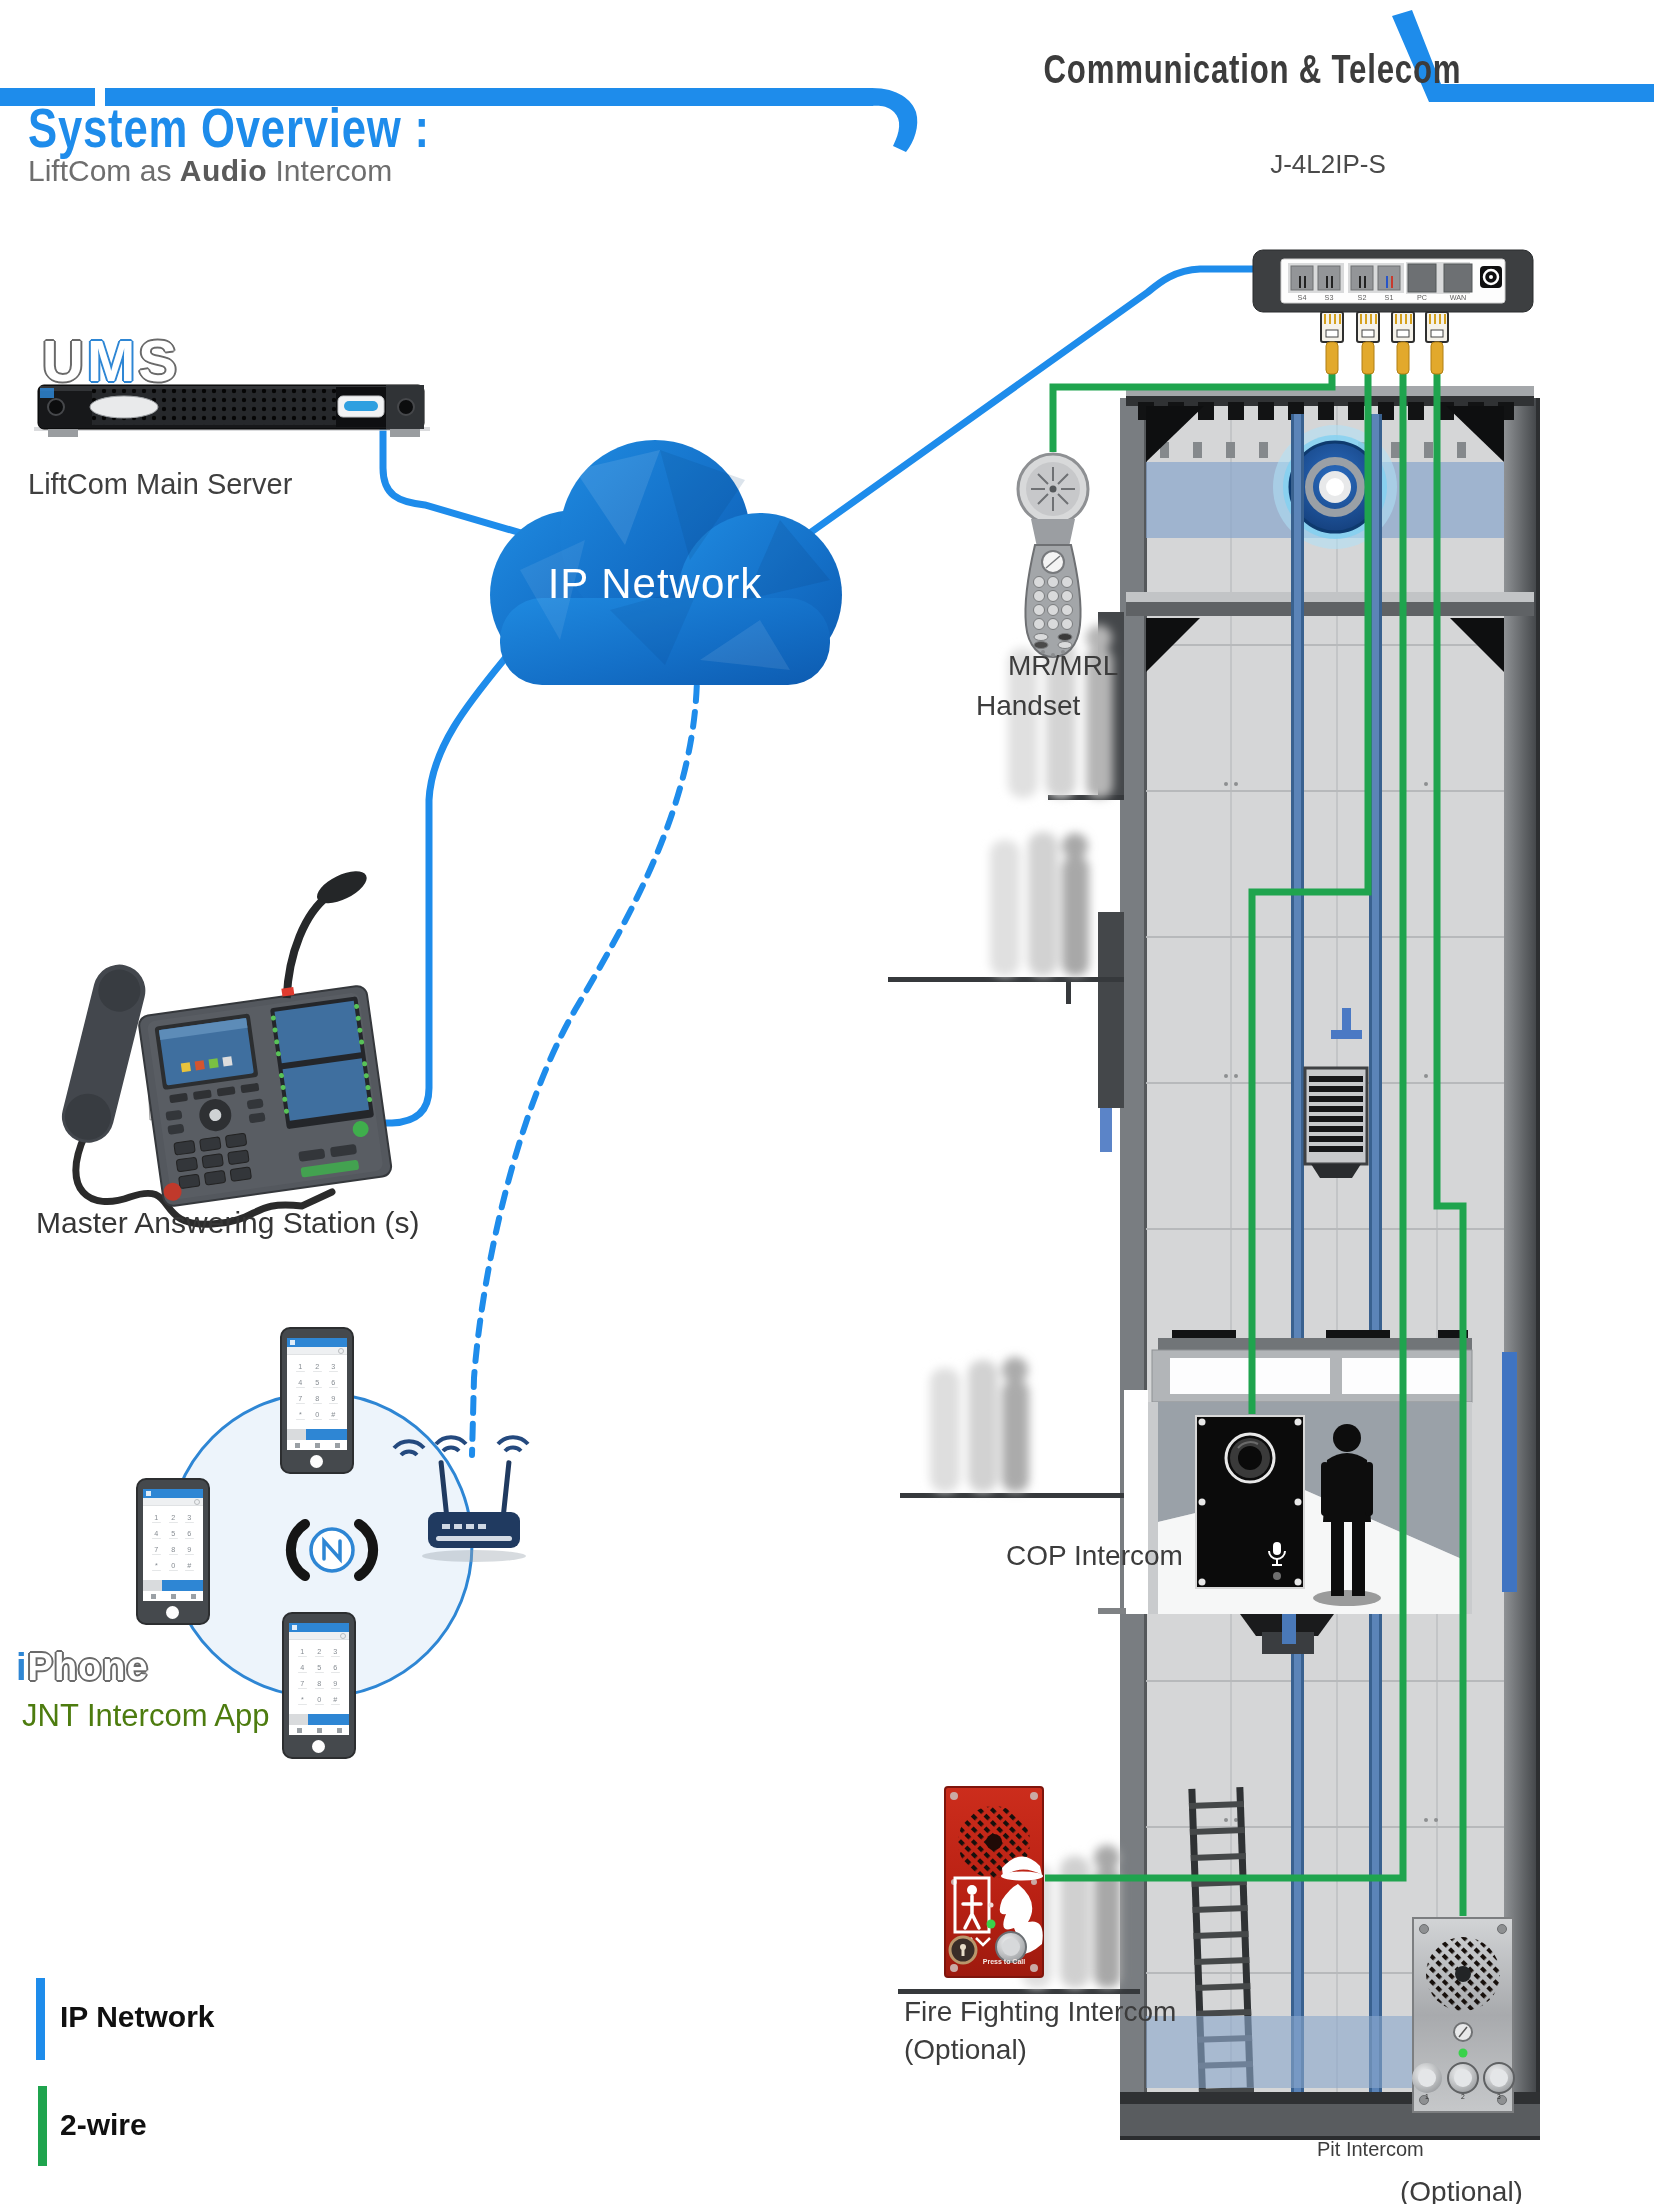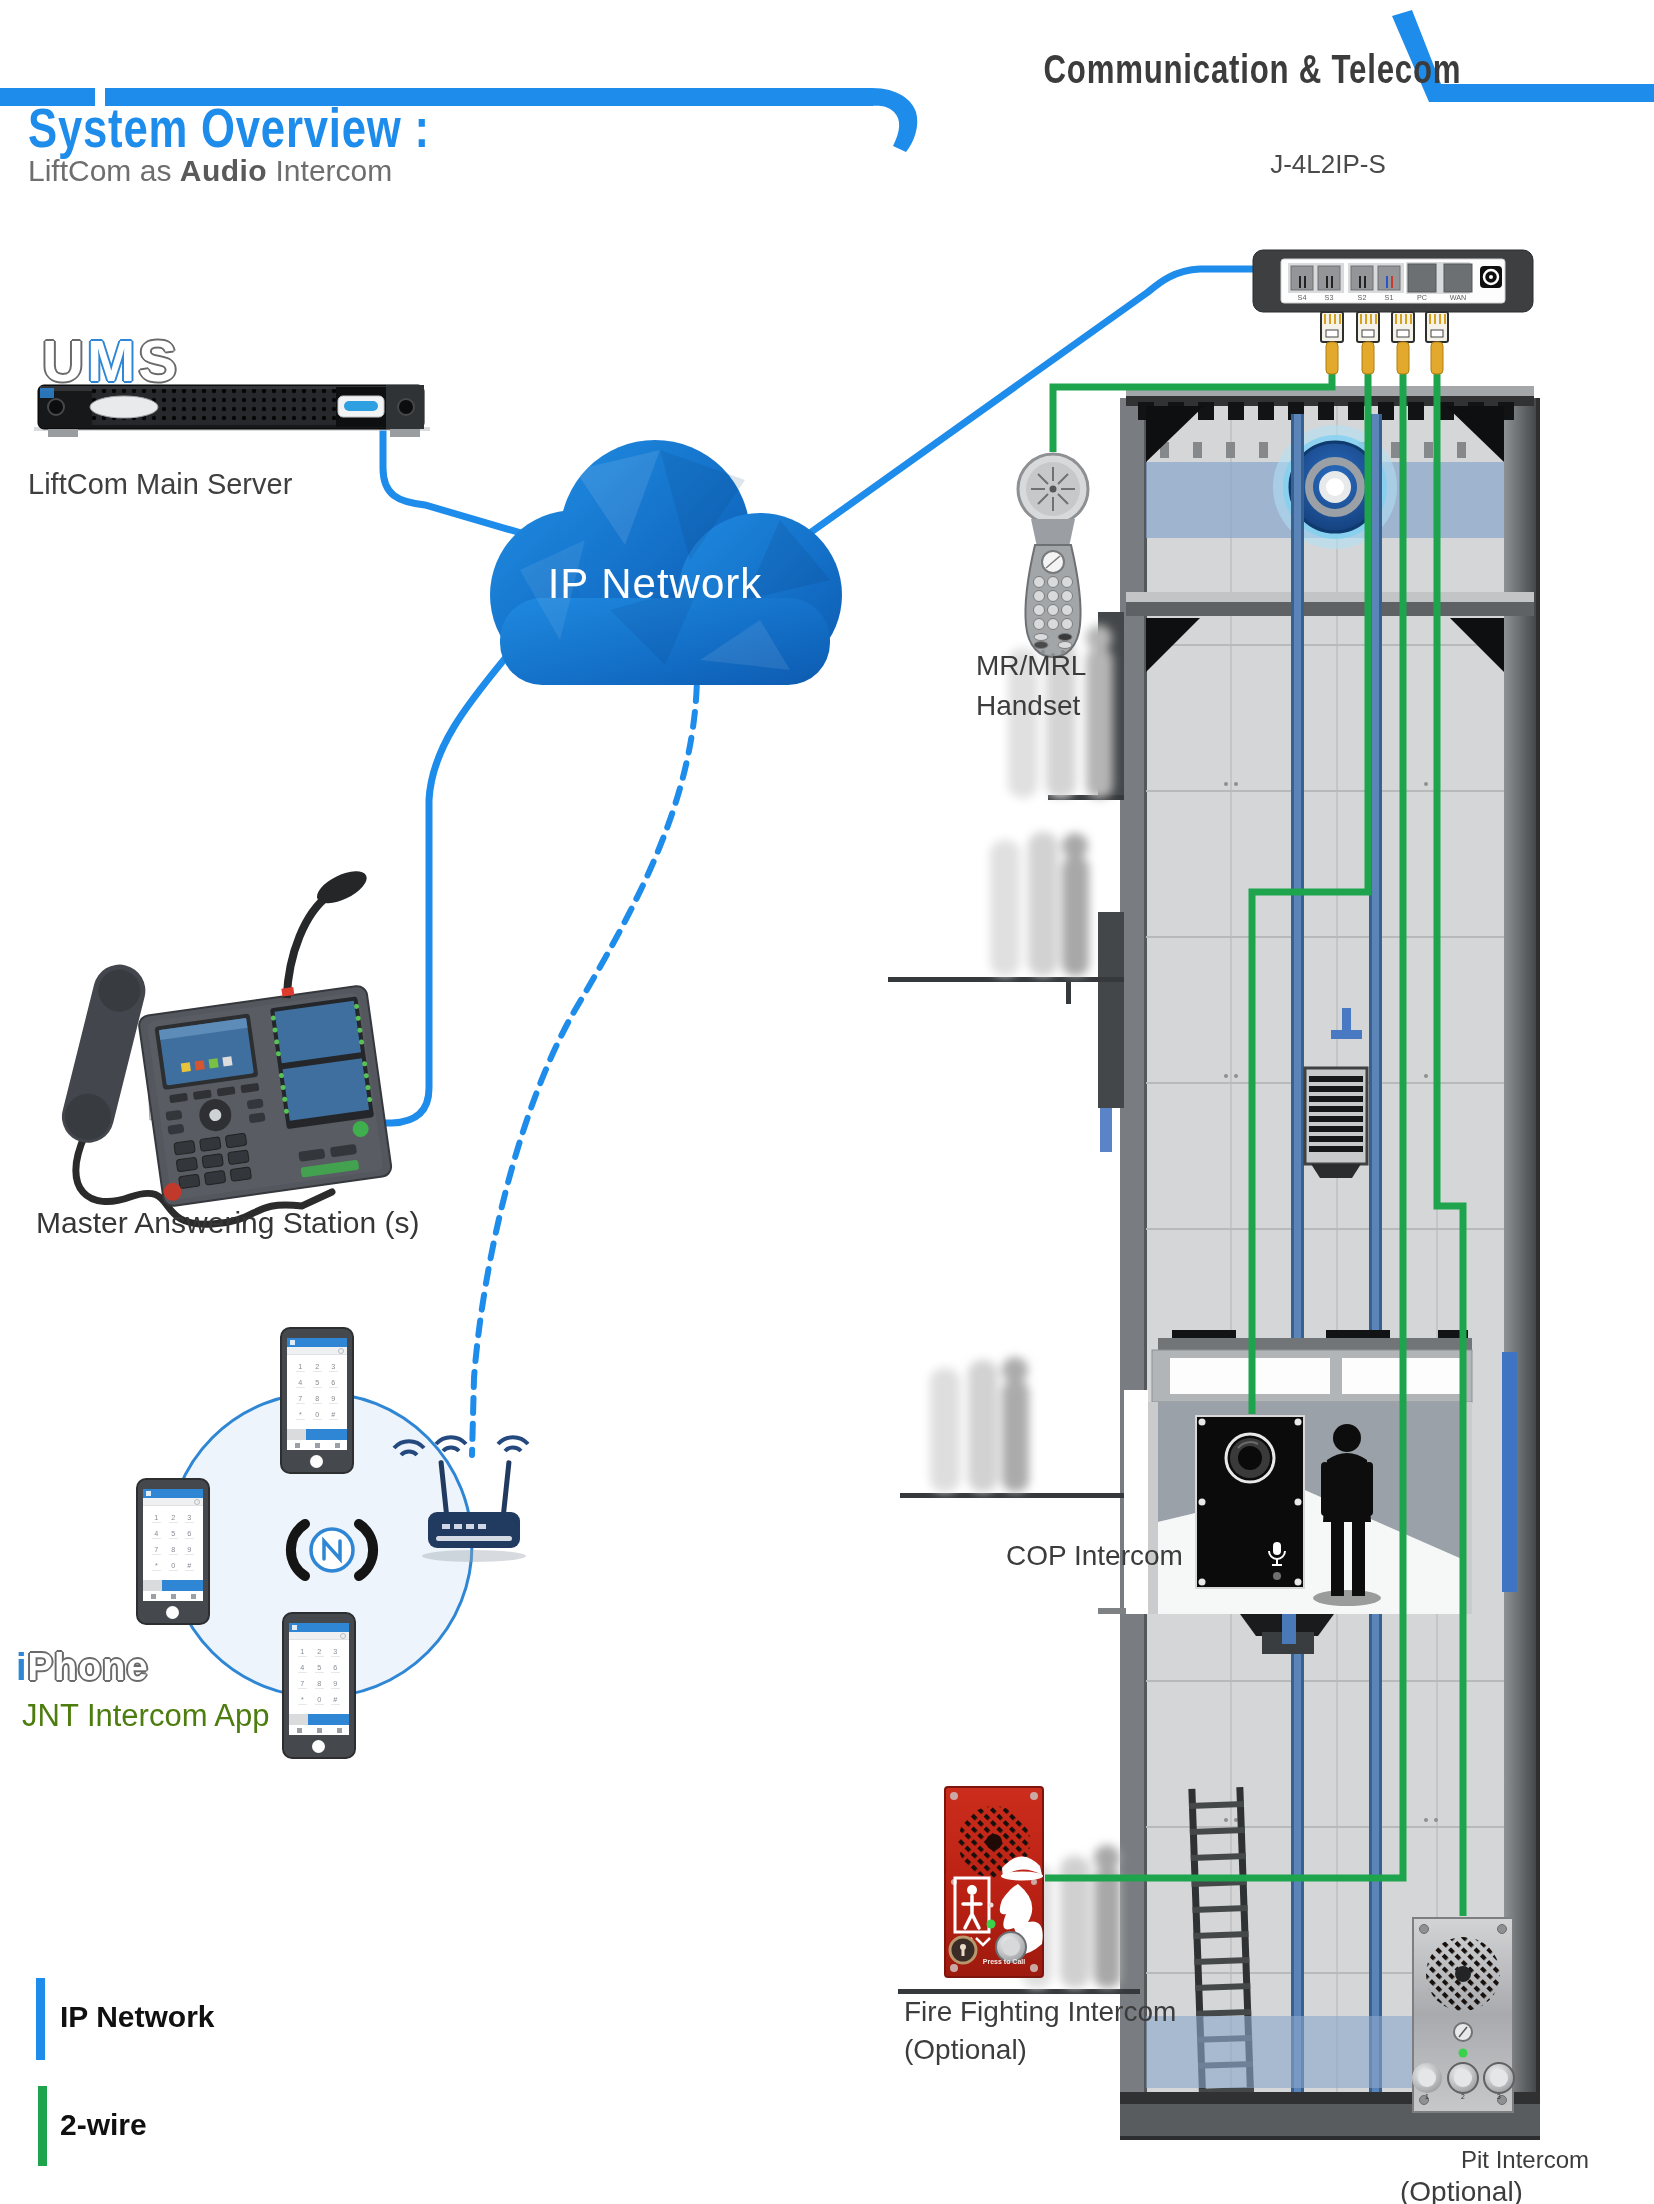--- a/index.html
+++ b/index.html
@@ -15,29 +15,29 @@
   .subtitle .emph{font-weight:700;letter-spacing:.5px;color:#5a5a5a;}
   .ums{left:42px;top:328px;font-size:58px;font-weight:800;letter-spacing:3px;}
   .o-gray{color:#fff;text-shadow:-2px 0 0 #6a6a6a,2px 0 0 #6a6a6a,0 -2px 0 #6a6a6a,0 2px 0 #6a6a6a,
           -1px -1px 0 #6a6a6a,1px -1px 0 #6a6a6a,-1px 1px 0 #6a6a6a,1px 1px 0 #6a6a6a;}
   .o-blue{color:#fff;text-shadow:-2px 0 0 #2e86d4,2px 0 0 #2e86d4,0 -2px 0 #2e86d4,0 2px 0 #2e86d4,
           -1px -1px 0 #2e86d4,1px -1px 0 #2e86d4,-1px 1px 0 #2e86d4,1px 1px 0 #2e86d4;}
   .i-blue{color:#2e86d4;}
   .server-lbl{left:28px;top:440px;font-size:29px;color:#3f3f3f;margin-top:28px;}
   .gw-lbl{left:1258px;top:150px;width:140px;text-align:center;font-size:26px;color:#4a4a4a;}
   .cloud-lbl{left:520px;top:560px;width:270px;text-align:center;font-size:42px;font-weight:400;color:#fff;letter-spacing:1px;}
-  .hs-lbl1{left:976px;top:650px;font-size:28px;}
+  .hs-lbl1{left:1008px;top:650px;font-size:28px;}
   .hs-lbl2{left:976px;top:690px;font-size:28px;}
   .master-lbl{left:36px;top:1206px;font-size:30px;color:#363636;}
   .iphone{left:16px;top:1646px;font-size:38px;font-weight:700;letter-spacing:1px;}
   .app-lbl{left:22px;top:1698px;font-size:31px;color:#4d7c0f;}
   .cop-lbl{left:1006px;top:1540px;font-size:28px;}
   .fire-lbl1{left:904px;top:1996px;font-size:28px;}
   .fire-lbl2{left:904px;top:2034px;font-size:28px;}
-  .pit-lbl1{left:1461px;top:2138px;font-size:24px;margin-top:8px;}
+  .pit-lbl1{left:1317px;top:2138px;font-size:20px;}
   .pit-lbl2{left:1400px;top:2176px;font-size:28px;}
   .port-lbl{position:absolute;font-size:9px;color:#5d5d5d;text-align:center;transform:scale(.8);transform-origin:center top;}
   .tiny-lbl{position:absolute;font-size:9px;color:#2b2b2b;text-align:center;transform:scale(.75);}
   .p2c{left:958px;top:1958px;width:92px;font-size:10px;font-weight:700;color:#f6ebe8;text-align:center;
        transform:scale(.7);transform-origin:center top;}
   .legend-bar{position:absolute;width:9px;}
   .bar-blue{left:36px;top:1978px;height:82px;background:#1E8CEB;}
   .bar-green{left:38px;top:2086px;height:80px;background:#1FA44E;}
   .legend-lbl{position:absolute;left:60px;font-size:30px;font-weight:600;color:#101010;}
   .lg1{top:2000px;} .lg2{top:2108px;}

